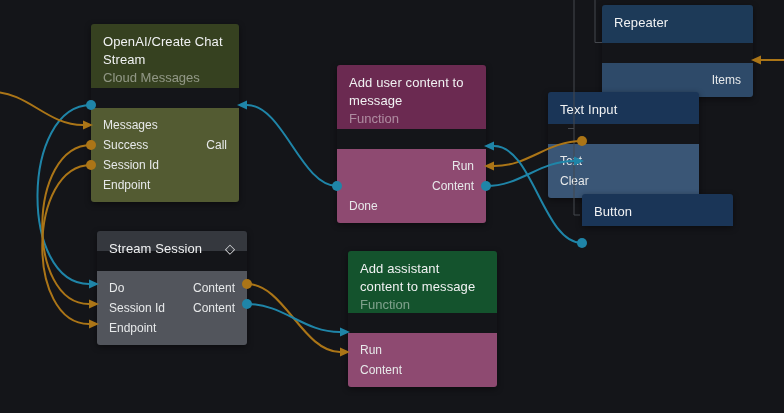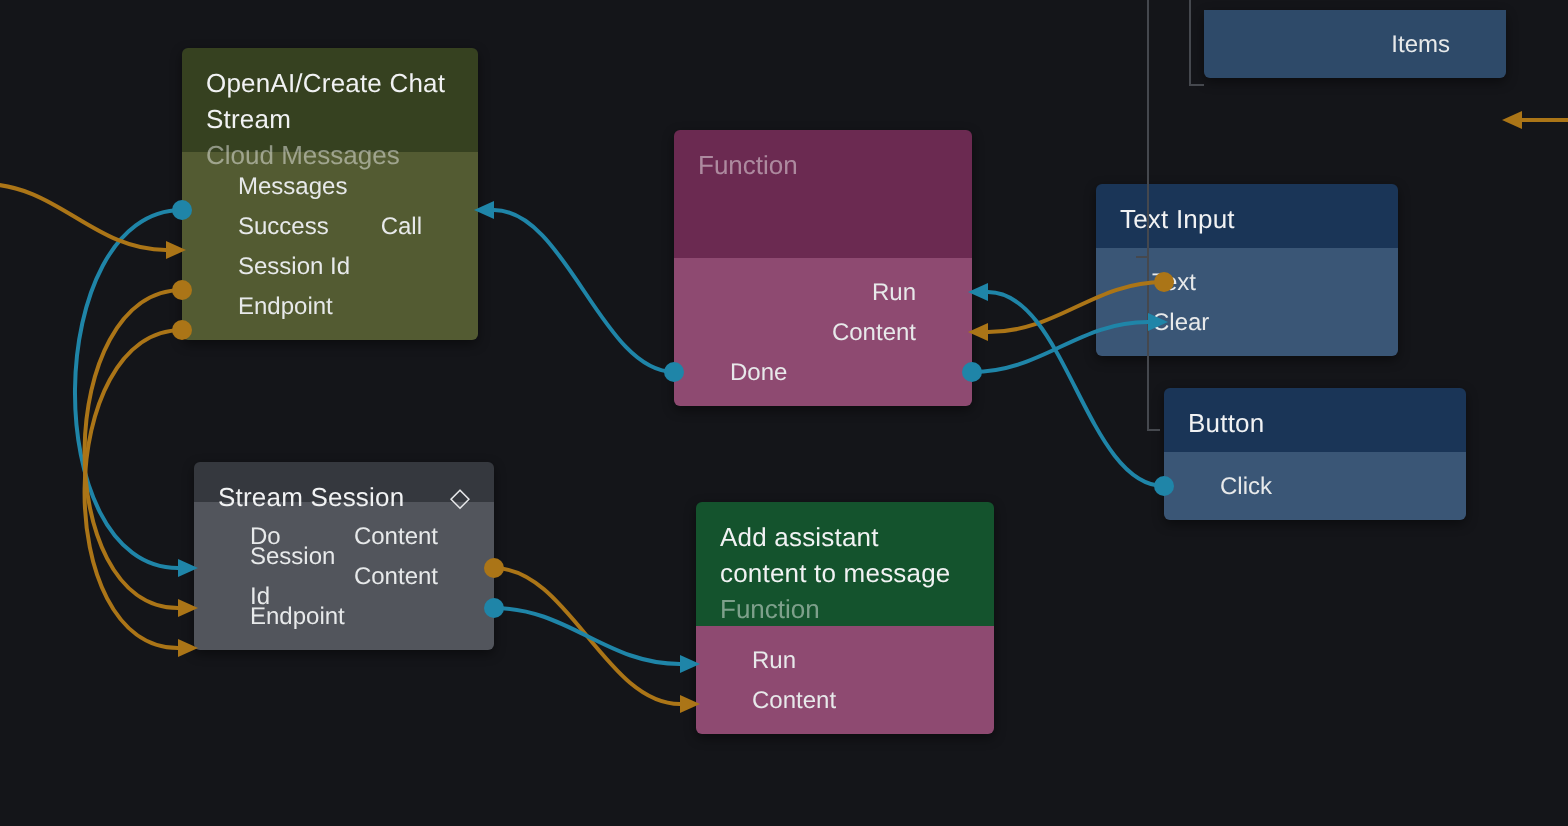--- a/index.html
+++ b/index.html
@@ -26,38 +26,39 @@
     letter-spacing:0.1px;
   }
   .node-subtitle{
     color:rgba(255,255,255,0.45);font-size:13px;line-height:18px;
   }
   .node-icon{
     color:#e9eaec;font-size:13px;line-height:18px;margin-left:8px;flex:0 0 auto;
   }
   .node-body{
     border-radius:0 0 3px 3px;
-    padding:7px 16px;
+    padding:7px 0;
+    margin-top:20px;
   }
   .port-row{
     height:20px;display:flex;align-items:center;justify-content:space-between;
   }
   .port-label{
     color:#e7e9ea;font-size:12px;line-height:20px;
   }
   .port-left{padding-left:12px;}
   .port-right{padding-right:12px;margin-left:auto;text-align:right;}
   #wires{position:absolute;top:0;left:0;pointer-events:none;}
 </style>
 </head>
 <body>
 
 <div id="stage">
     <div class="node" style="left: 91px; top: 24px; width: 148px;">
-      <div class="node-header" style="background: rgb(54, 65, 32); height: 52px;">
+      <div class="node-header" style="background: rgb(54, 65, 32); height: 64px;">
         <div>
           <div class="node-title">OpenAI/Create Chat Stream</div>
           <div class="node-subtitle">Cloud Messages</div>
         </div>
       </div>
       <div class="node-body" style="background: rgb(83, 91, 50);">
         <div class="port-row">
           <span class="port-label port-left">Messages</span>
         </div>
         <div class="port-row">
@@ -68,37 +69,43 @@
           <span class="port-label port-left">Session Id</span>
         </div>
         <div class="port-row">
           <span class="port-label port-left">Endpoint</span>
         </div>
       </div>
     </div>
     <div class="node" style="left: 337px; top: 65px; width: 149px;">
       <div class="node-header" style="background: rgb(107, 42, 81); height: 64px;">
         <div>
+          <div class="node-title">Add user content to message</div>
           <div class="node-subtitle">Function</div>
         </div>
       </div>
       <div class="node-body" style="background: rgb(142, 74, 113);">
         <div class="port-row">
           <span class="port-label port-right">Run</span>
         </div>
         <div class="port-row">
           <span class="port-label port-right">Content</span>
         </div>
         <div class="port-row">
           <span class="port-label port-left">Done</span>
           <span class="port-label port-right"></span>
         </div>
       </div>
     </div>
     <div class="node" style="left: 602px; top: 5px; width: 151px;">
+      <div class="node-header" style="background: rgb(29, 58, 88); height: 38px;">
+        <div>
+          <div class="node-title">Repeater</div>
+        </div>
+      </div>
       <div class="node-body" style="background: rgb(46, 74, 105);">
         <div class="port-row">
           <span class="port-label port-right">Items</span>
         </div>
       </div>
     </div>
     <div class="node" style="left: 548px; top: 92px; width: 151px;">
       <div class="node-header" style="background: rgb(26, 53, 87); height: 32px;">
         <div>
           <div class="node-title">Text Input</div>
@@ -110,25 +117,20 @@
         </div>
         <div class="port-row">
           <span class="port-label port-left">Clear</span>
         </div>
       </div>
     </div>
     <div class="node" style="left: 582px; top: 194px; width: 151px;">
       <div class="node-header" style="background: rgb(26, 53, 87); height: 32px;">
         <div>
           <div class="node-title">Button</div>
-        </div>
-      </div>
-      <div class="node-body" style="background: rgb(58, 86, 118);">
-        <div class="port-row">
-          <span class="port-label port-left">Click</span>
         </div>
       </div>
     </div>
     <div class="node" style="left: 97px; top: 231px; width: 150px;">
       <div class="node-header" style="background: rgb(53, 56, 62); height: 20px;">
         <div>
           <div class="node-title">Stream Session</div>
         </div>
         <span class="node-icon">◇</span>
       </div>

